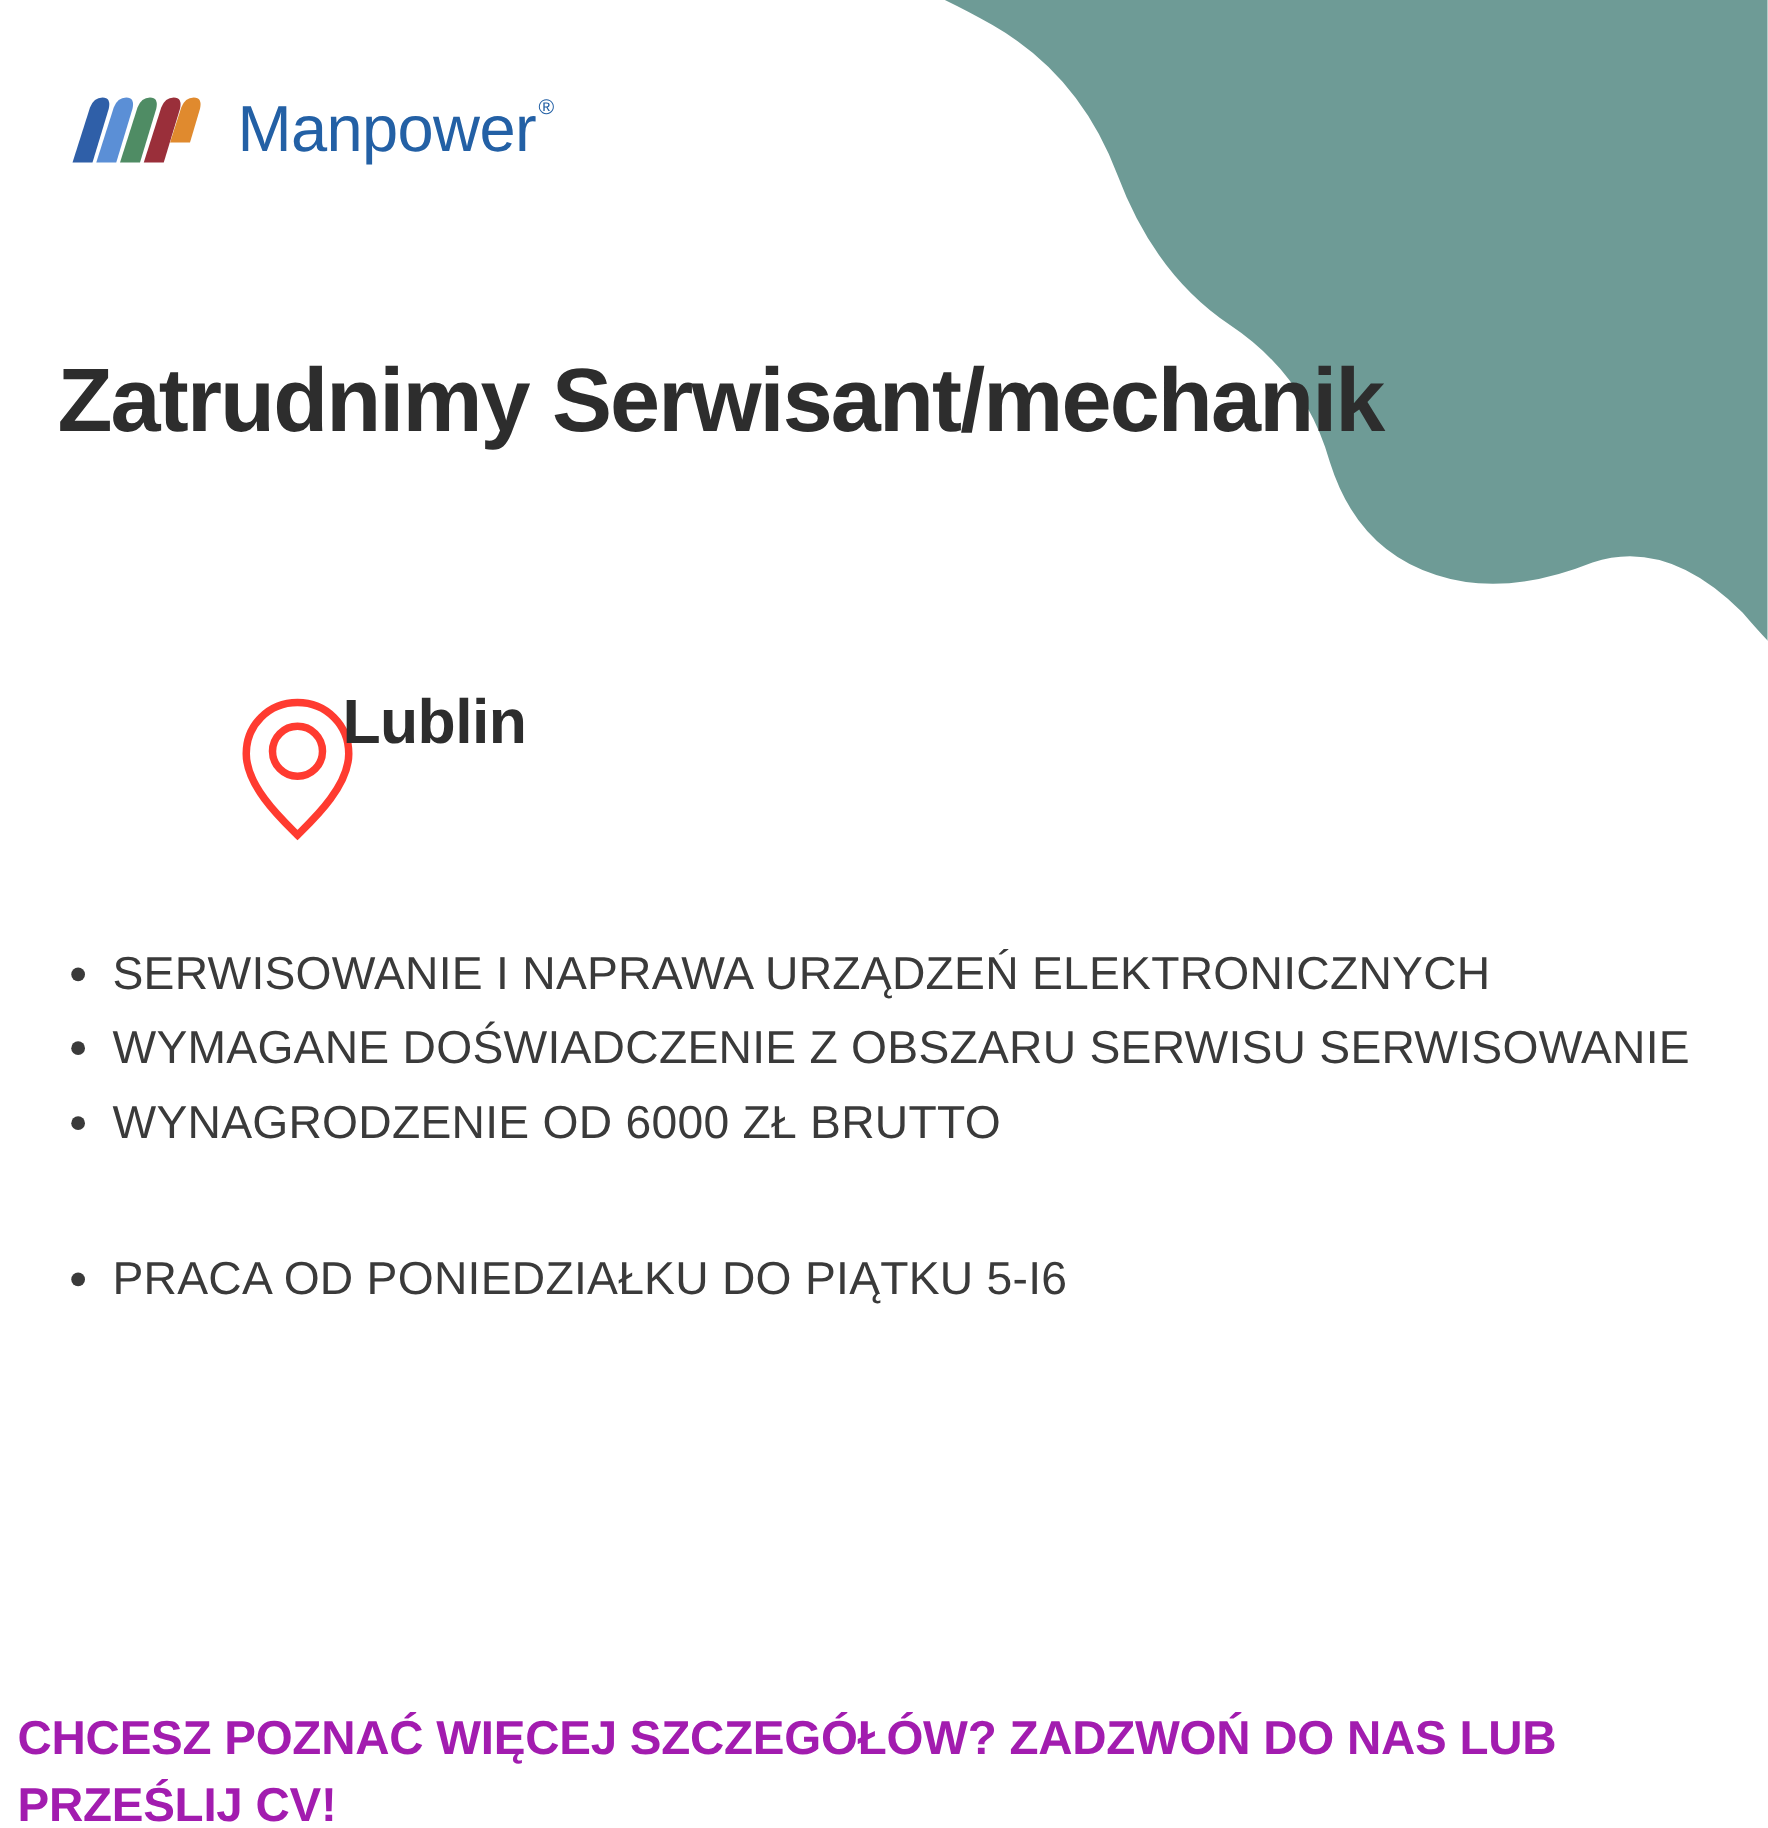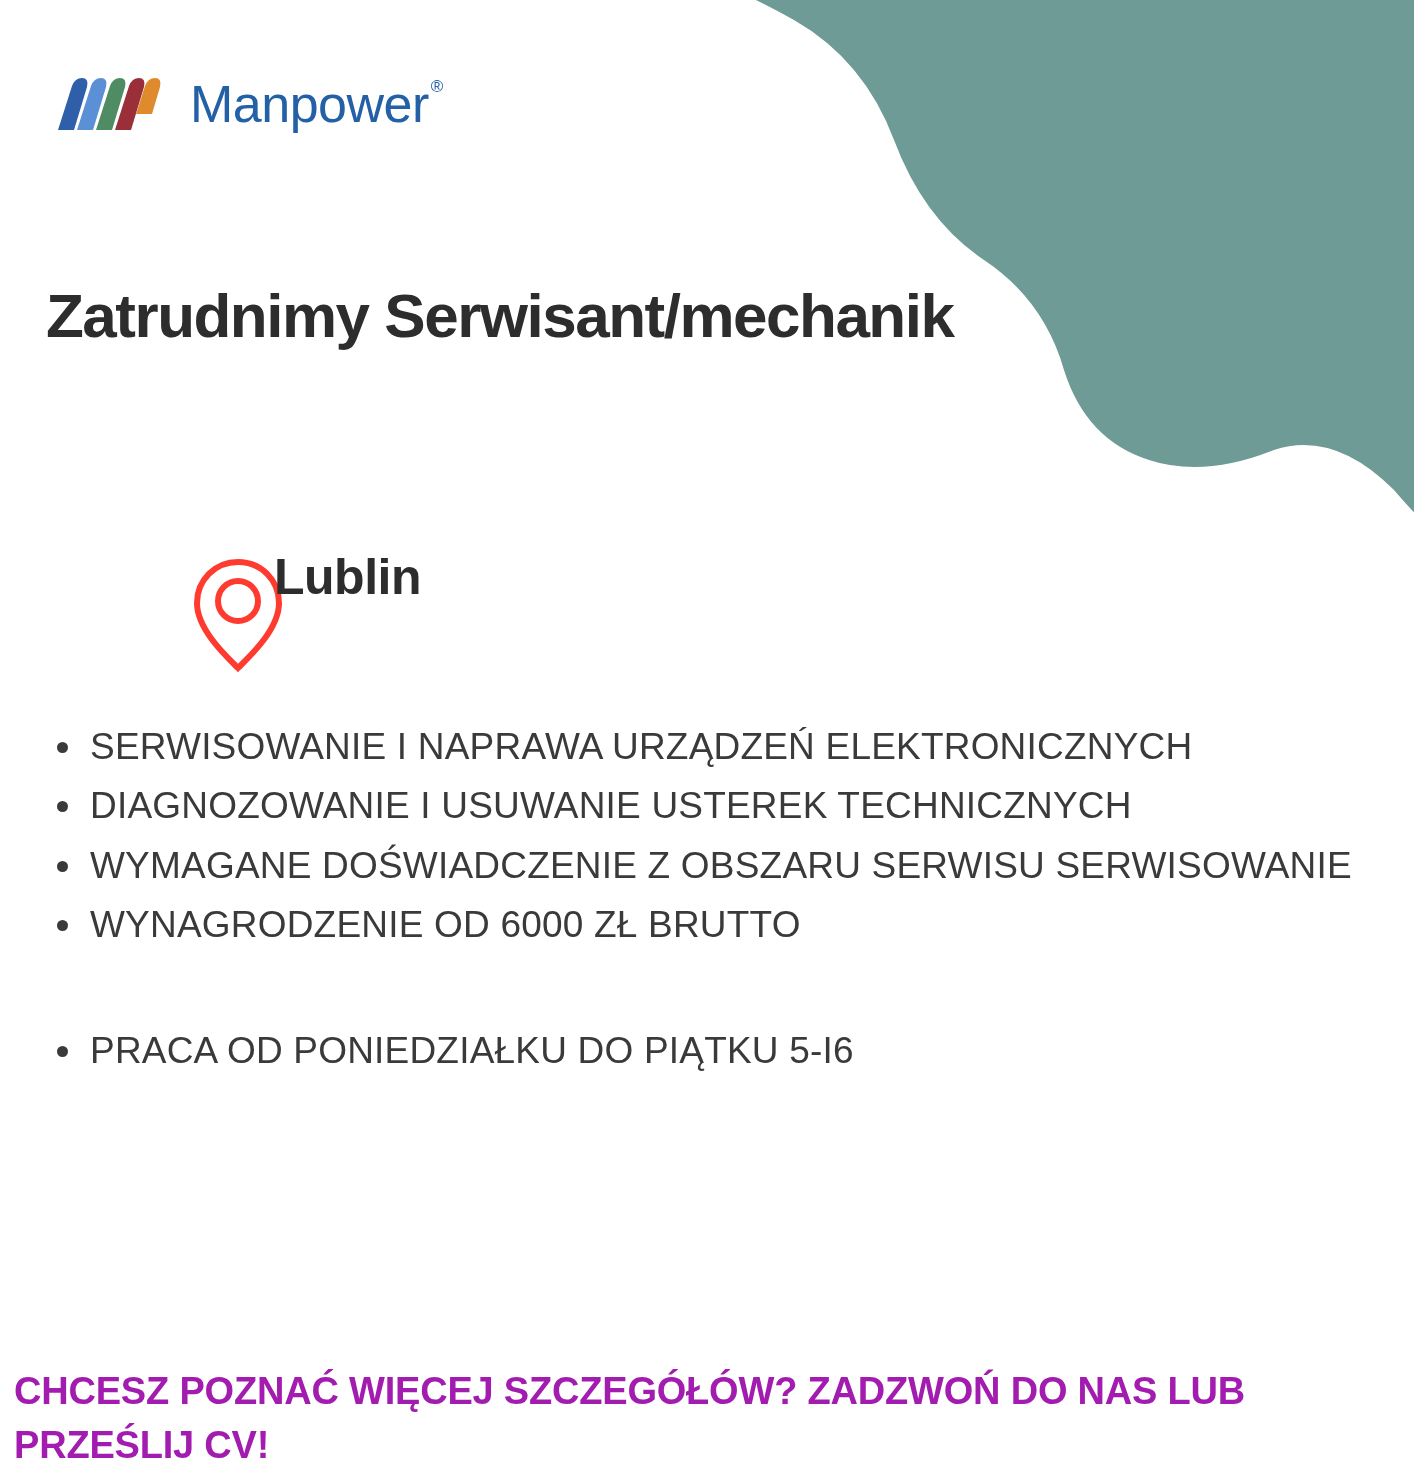--- a/index.html
+++ b/index.html
@@ -54,21 +54,21 @@
     top: -12px;
     left: 2px;
   }
 
   
   .headline {
     position: absolute;
     left: 46px;
     top: 278px;
     width: 1290px;
-    font-size: 62px;
+    font-size: 72px;
     line-height: 1.22;
     font-weight: bold;
     color: #2d2d2d;
     letter-spacing: -1.5px;
   }
 
   
   .location-row {
     position: absolute;
     left: 180px;
@@ -86,21 +86,21 @@
     font-weight: bold;
     color: #2d2d2d;
     margin-left: -22px;
     letter-spacing: -0.5px;
   }
 
   
   .bullets {
     position: absolute;
     left: 40px;
-    top: 720px;
+    top: 752px;
     width: 1360px;
   }
   .bullets ul {
     margin: 0;
     padding: 0 0 0 50px;
     list-style: none;
   }
   .bullets li {
     position: relative;
     font-size: 37px;
@@ -163,21 +163,20 @@
   <svg class="pin-icon" viewBox="0 0 116 128" xmlns="http://www.w3.org/2000/svg">
     <path d="M 58 14 C 35 14 17 32 17 55 C 17 82 48 110 58 120 C 68 110 99 82 99 55 C 99 32 81 14 58 14 Z" fill="none" stroke="#ff3b30" stroke-width="6"></path>
     <circle cx="58" cy="53" r="20" fill="none" stroke="#ff3b30" stroke-width="6"></circle>
   </svg>
   <div class="location-label">Lublin</div>
 </div>
 
 <div class="bullets">
   <ul>
     <li>SERWISOWANIE I NAPRAWA URZĄDZEŃ ELEKTRONICZNYCH</li>
-    <li>DIAGNOZOWANIE I USUWANIE USTEREK TECHNICZNYCH</li>
     <li>WYMAGANE DOŚWIADCZENIE Z OBSZARU SERWISU SERWISOWANIE</li>
     <li>WYNAGRODZENIE OD 6000 ZŁ BRUTTO</li>
   </ul>
   <div class="group-gap"></div>
   <ul>
     <li>PRACA OD PONIEDZIAŁKU DO PIĄTKU 5-I6</li>
   </ul>
 </div>
 
 <div class="cta">CHCESZ POZNAĆ WIĘCEJ SZCZEGÓŁÓW? ZADZWOŃ DO NAS LUB PRZEŚLIJ CV!</div>

